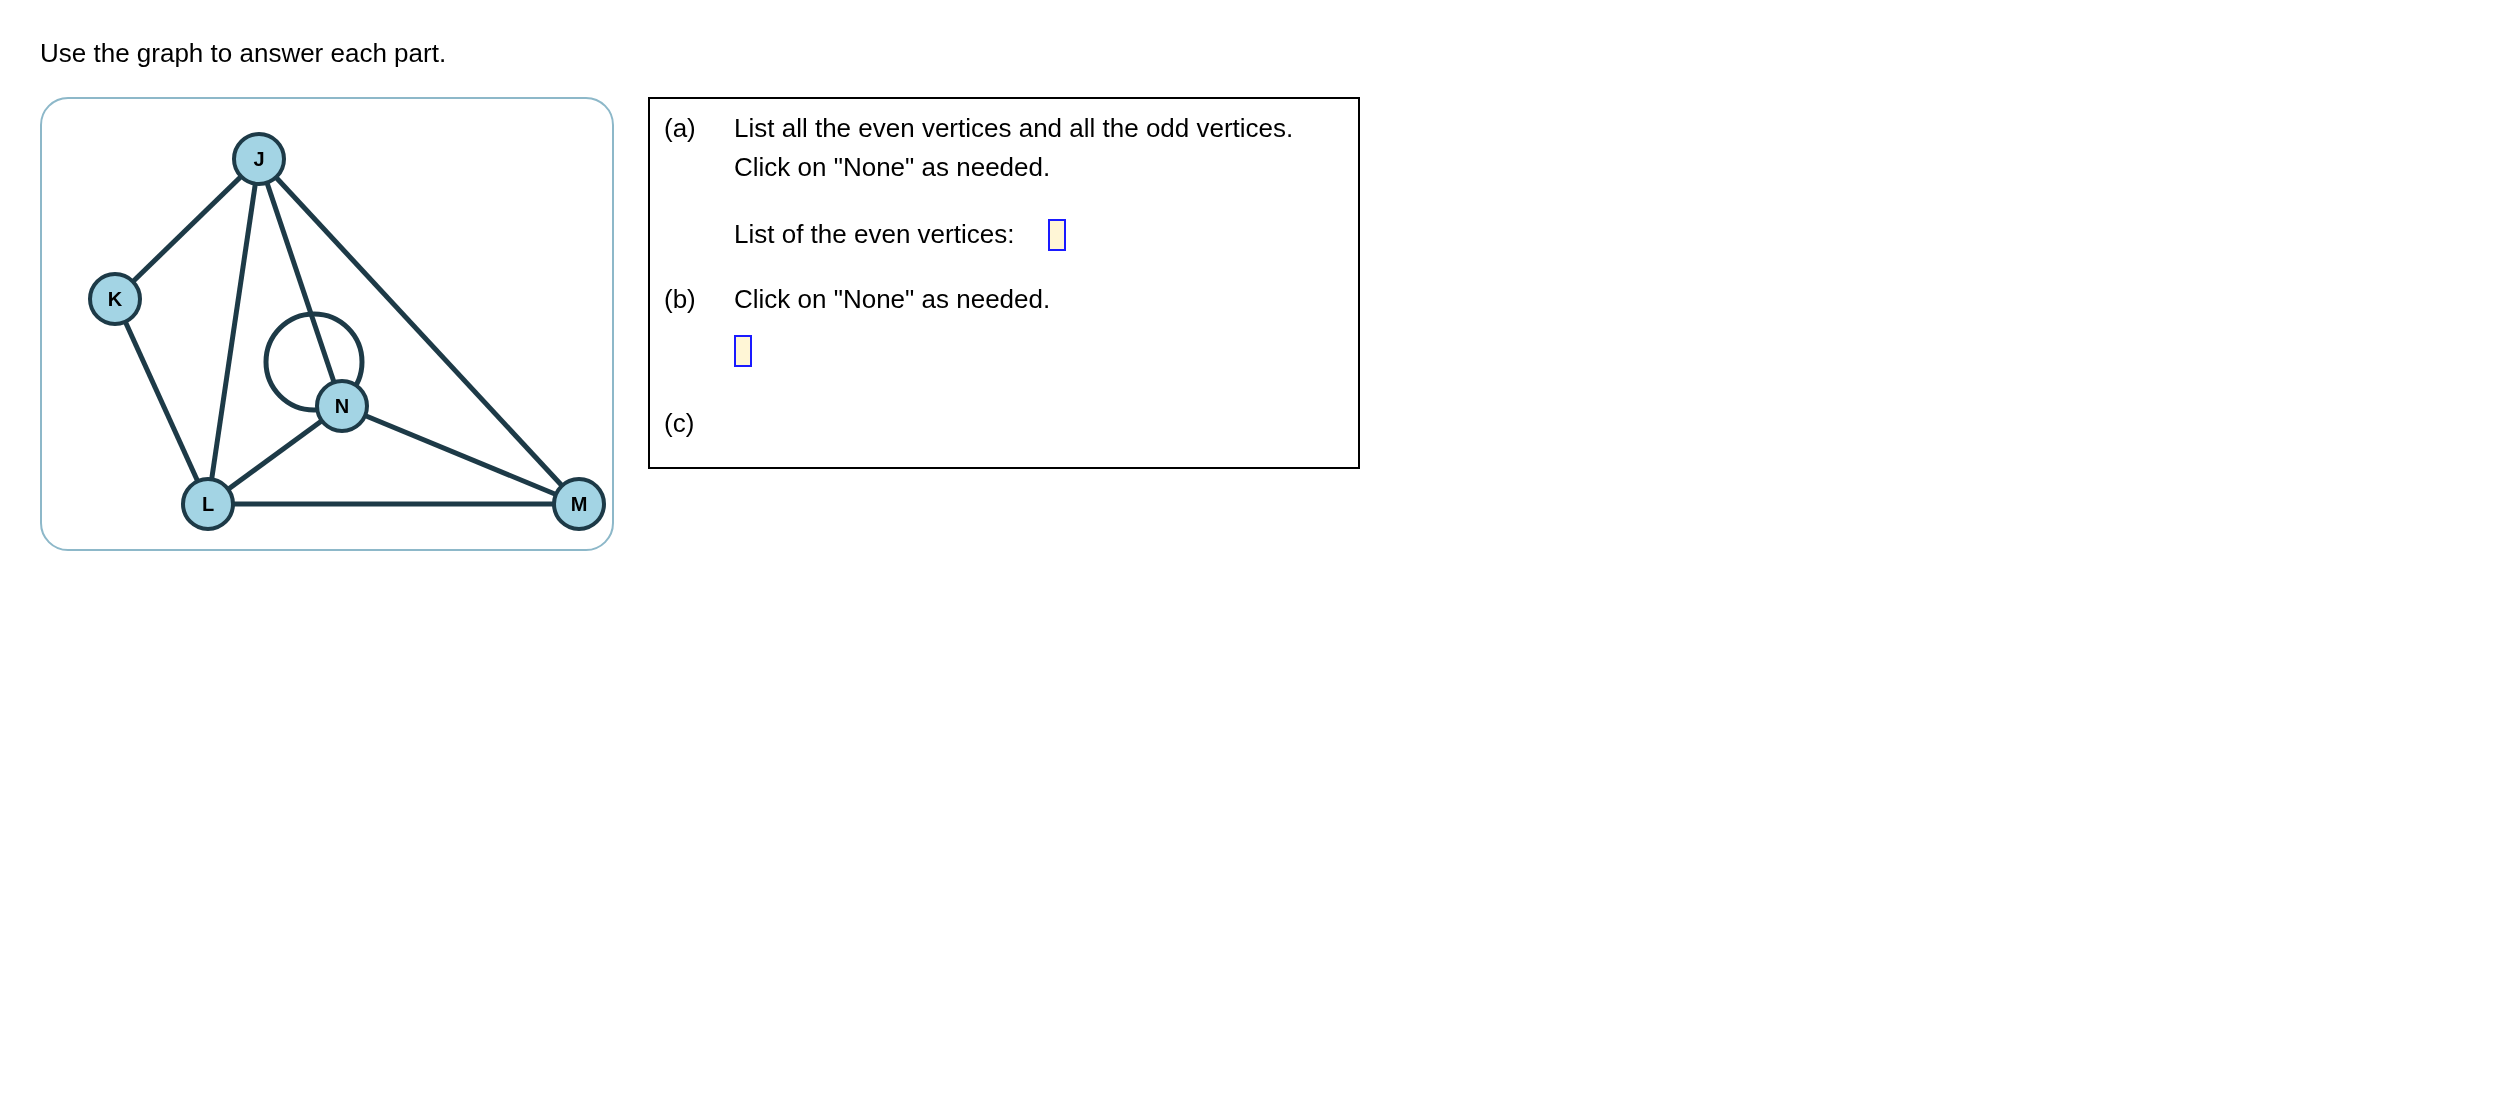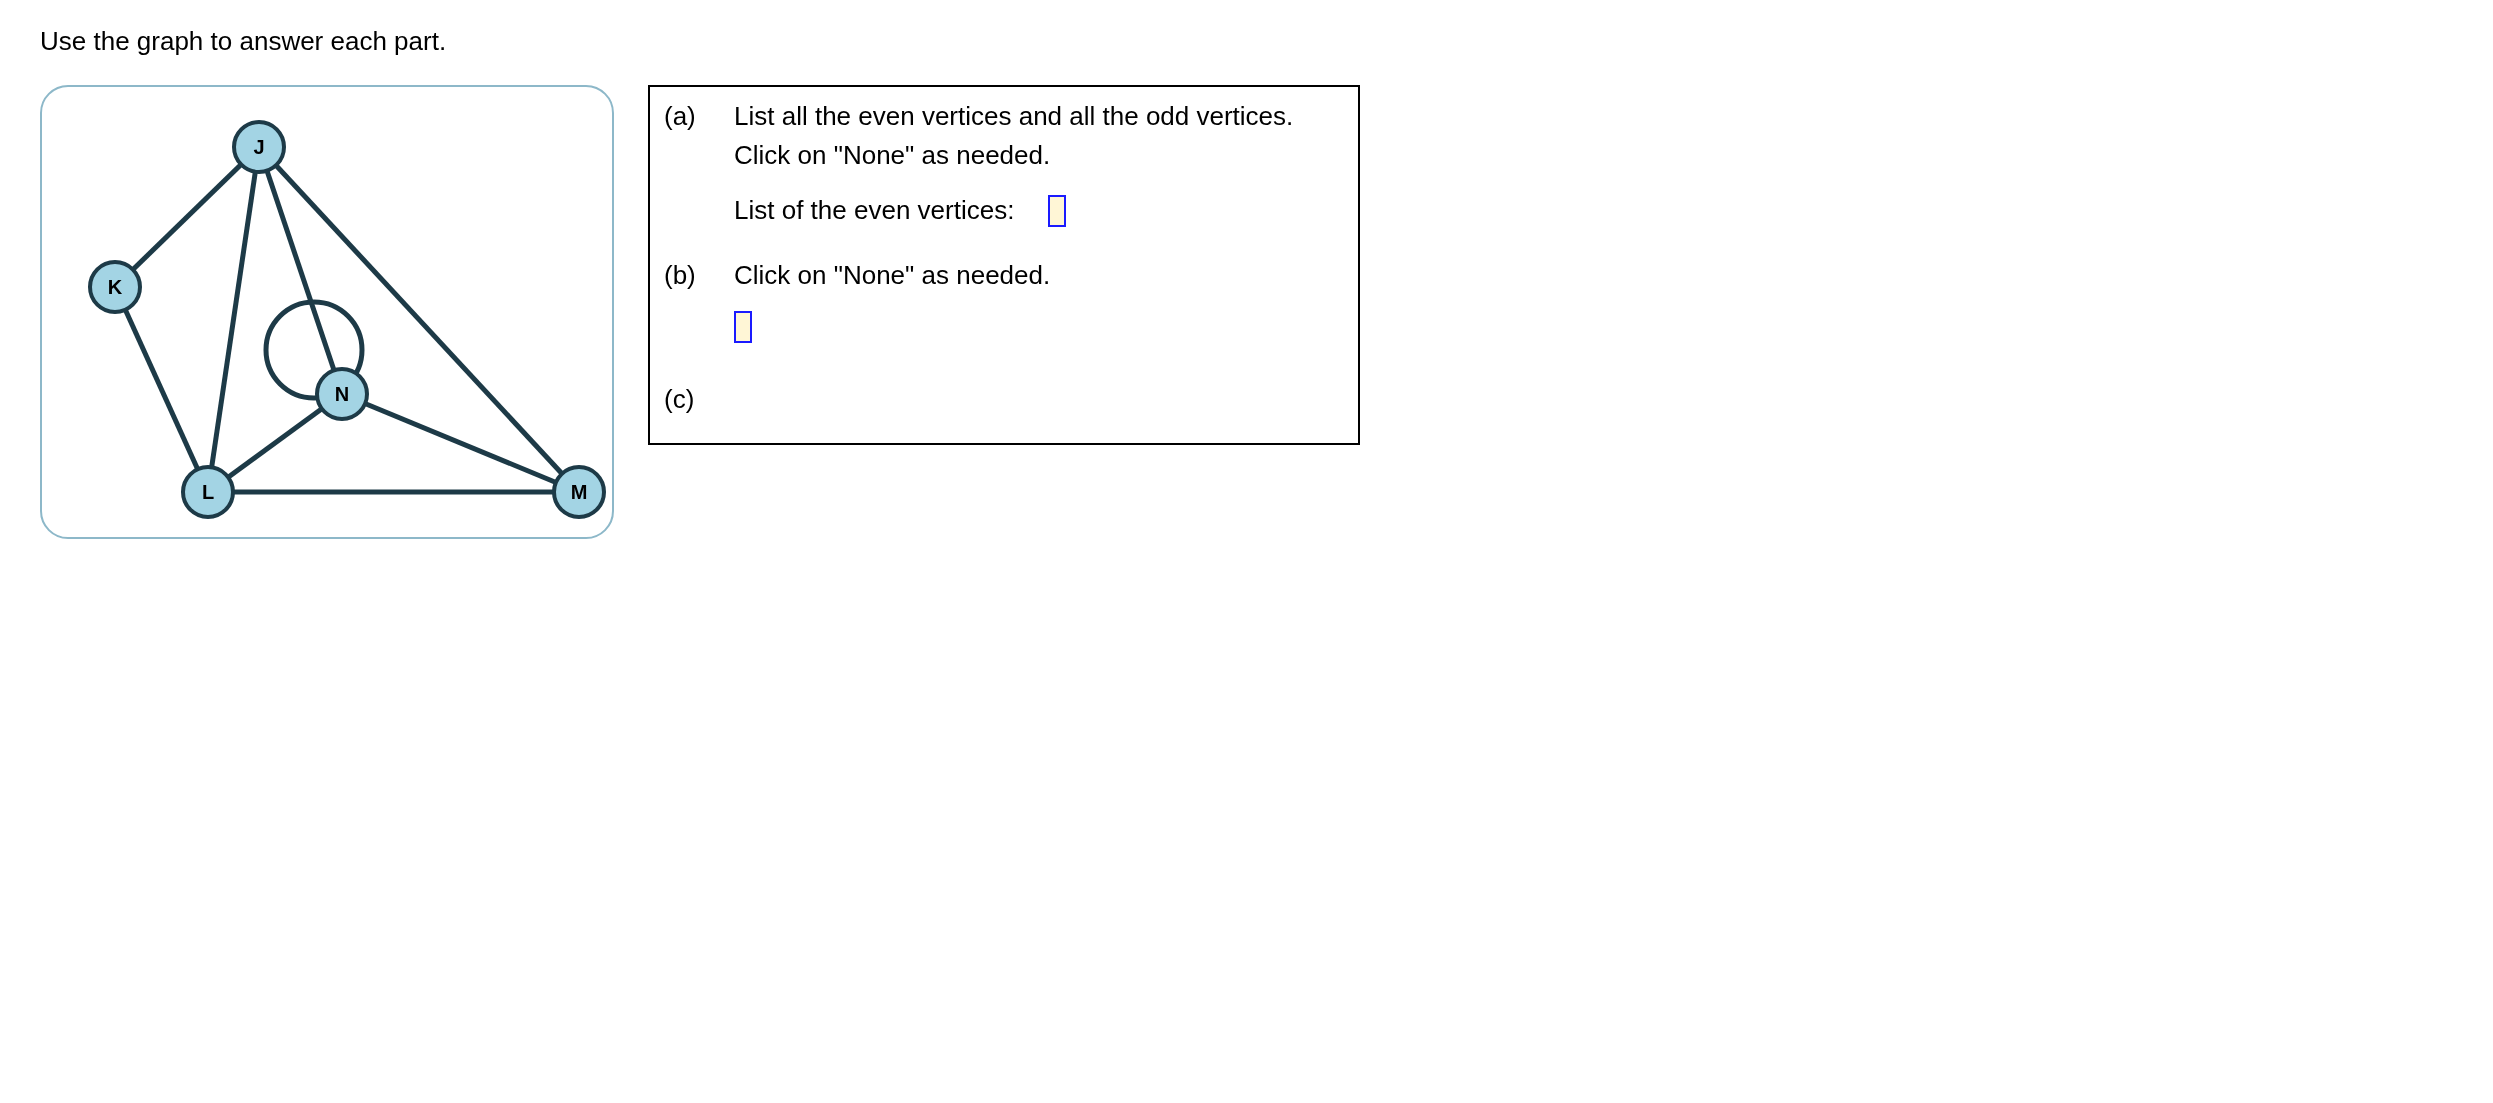--- a/index.html
+++ b/index.html
@@ -4,21 +4,21 @@
 <style>
   html, body {
     margin: 0;
     padding: 0;
     background: #ffffff;
     font-family: Verdana, Geneva, sans-serif;
     font-size: 26px;
     color: #000000;
   }
   .page {
-    padding: 26px 40px 40px 40px;
+    padding: 38px 40px 40px 40px;
   }
   .prompt {
     margin-bottom: 28px;
     font-size: 26px;
   }
   .content-row {
     display: flex;
     align-items: flex-start;
     gap: 34px;
   }
@@ -62,21 +62,21 @@
     gap: 16px;
   }
   .q-label {
     flex: 0 0 auto;
     width: 54px;
   }
   .q-body {
     flex: 1 1 auto;
   }
   .sub-line {
-    margin-top: 16px;
+    margin-top: 28px;
     display: flex;
     align-items: center;
     gap: 3px;
   }
   .input-slot {
     display: inline-block;
     width: 18px;
     height: 32px;
     box-sizing: border-box;
     border: 2px solid #1a1aff;

